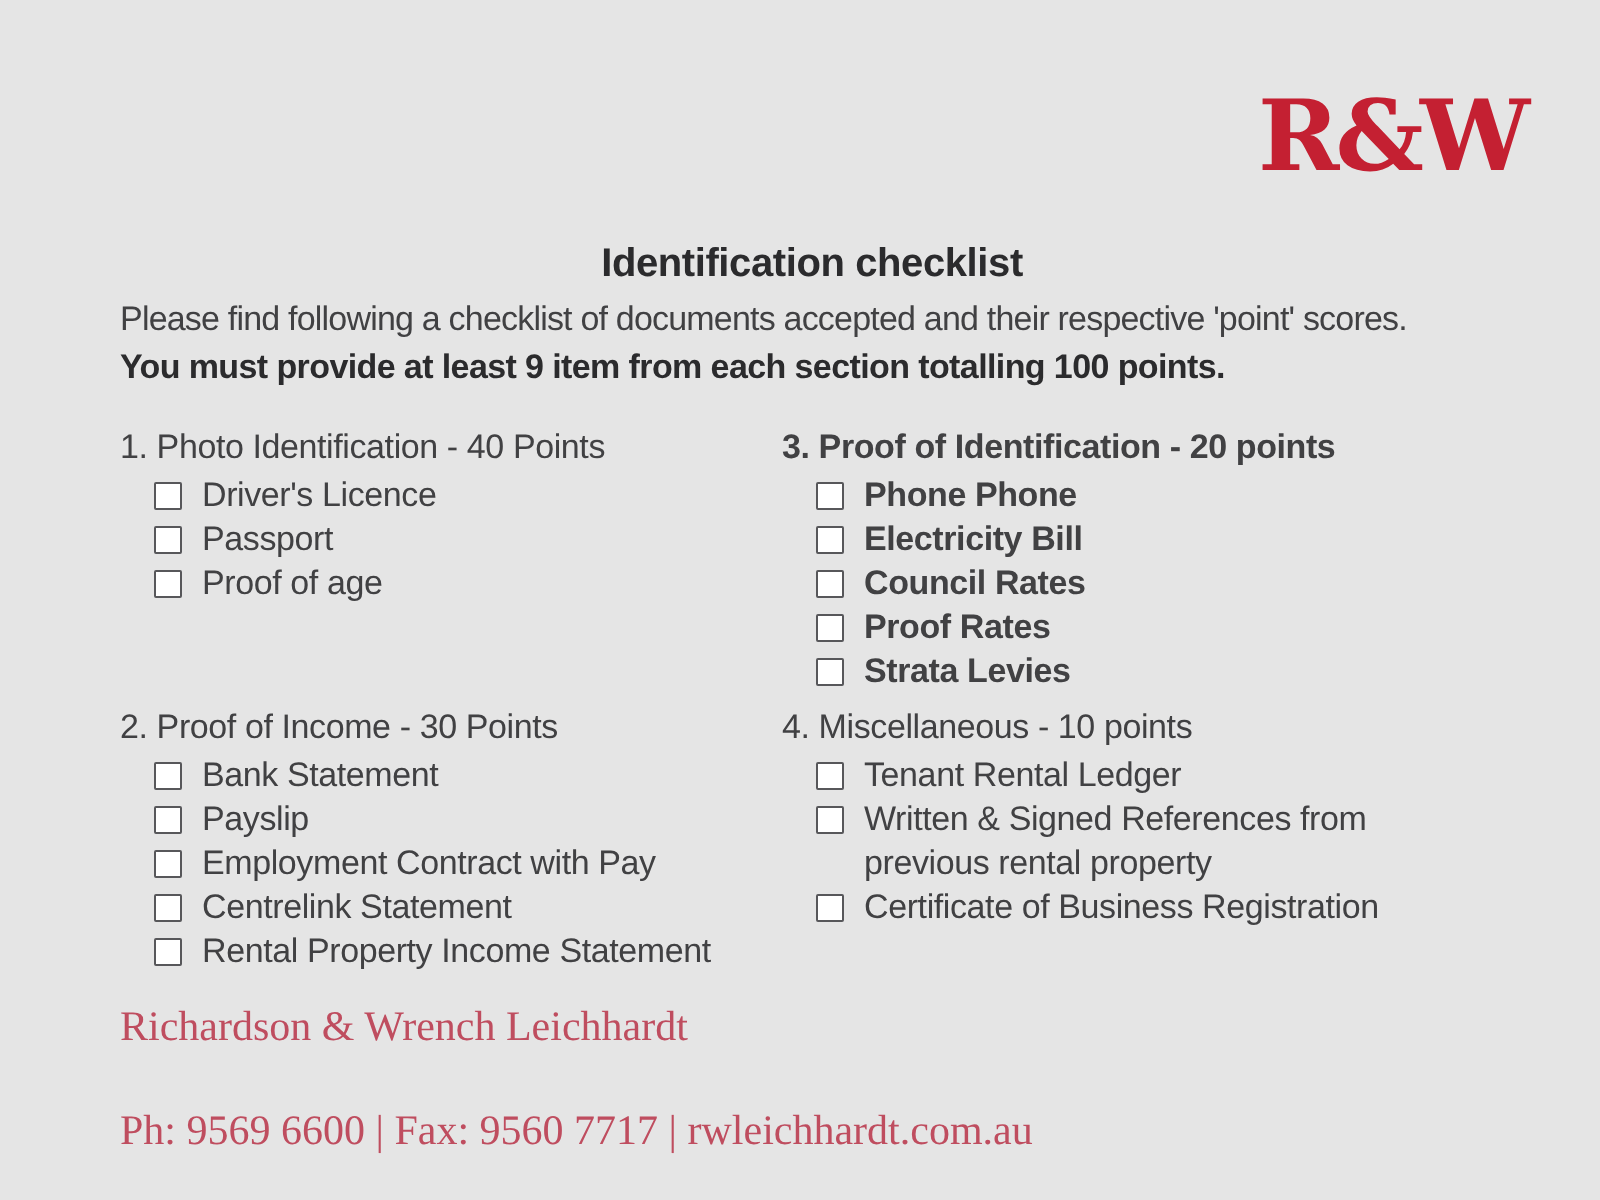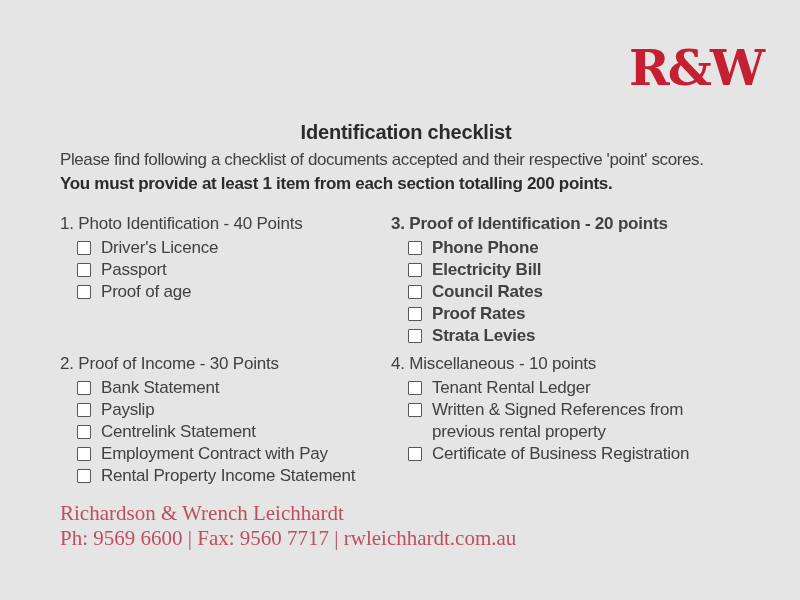--- a/index.html
+++ b/index.html
@@ -103,21 +103,21 @@
 </head>
 <body>
 
 <div class="page">
 
   <div class="logo" style="color: rgb(196, 32, 50);">R&amp;W</div>
 
   <div class="title">Identification checklist</div>
 
   <div class="intro1">Please find following a checklist of documents accepted and their respective 'point' scores.</div>
-  <div class="intro2">You must provide at least 1 item from each section totalling 200 points.</div>
+  <div class="intro2">You must provide at least 9 item from each section totalling 100 points.</div>
 
   <div class="sec sec-1">
     <div class="sec-heading">1. Photo Identification - 40 Points</div>
     <div class="sec-items">
         <div class="check-item">
           <span class="checkbox"></span>
           <span class="check-label">Driver's Licence</span>
         </div>
         <div class="check-item">
           <span class="checkbox"></span>
@@ -136,25 +136,25 @@
         <div class="check-item">
           <span class="checkbox"></span>
           <span class="check-label">Bank Statement</span>
         </div>
         <div class="check-item">
           <span class="checkbox"></span>
           <span class="check-label">Payslip</span>
         </div>
         <div class="check-item">
           <span class="checkbox"></span>
+          <span class="check-label">Employment Contract with Pay</span>
+        </div>
+        <div class="check-item">
+          <span class="checkbox"></span>
           <span class="check-label">Centrelink Statement</span>
-        </div>
-        <div class="check-item">
-          <span class="checkbox"></span>
-          <span class="check-label">Employment Contract with Pay</span>
         </div>
         <div class="check-item">
           <span class="checkbox"></span>
           <span class="check-label">Rental Property Income Statement</span>
         </div>
       </div>
   </div>
 
   <div class="sec sec-3">
     <div class="sec-heading">3. Proof of Identification - 20 points</div>
@@ -194,15 +194,15 @@
           <span class="check-label">Written &amp; Signed References from previous rental property</span>
         </div>
         <div class="check-item">
           <span class="checkbox"></span>
           <span class="check-label">Certificate of Business Registration</span>
         </div>
       </div>
   </div>
 
   <div class="footer-company" style="color: rgb(191, 77, 95);">Richardson &amp; Wrench Leichhardt</div>
-  <div class="footer-contact" style="color: rgb(191, 77, 95);">Ph: 9569 6600 | Fax: 9560 7717 | rwleichhardt.com.au</div>
+  <div class="footer-contact" style="color: rgb(191, 77, 95); margin-top: 27px;">Ph: 9569 6600 | Fax: 9560 7717 | rwleichhardt.com.au</div>
 
 </div>
 
 </body></html>

